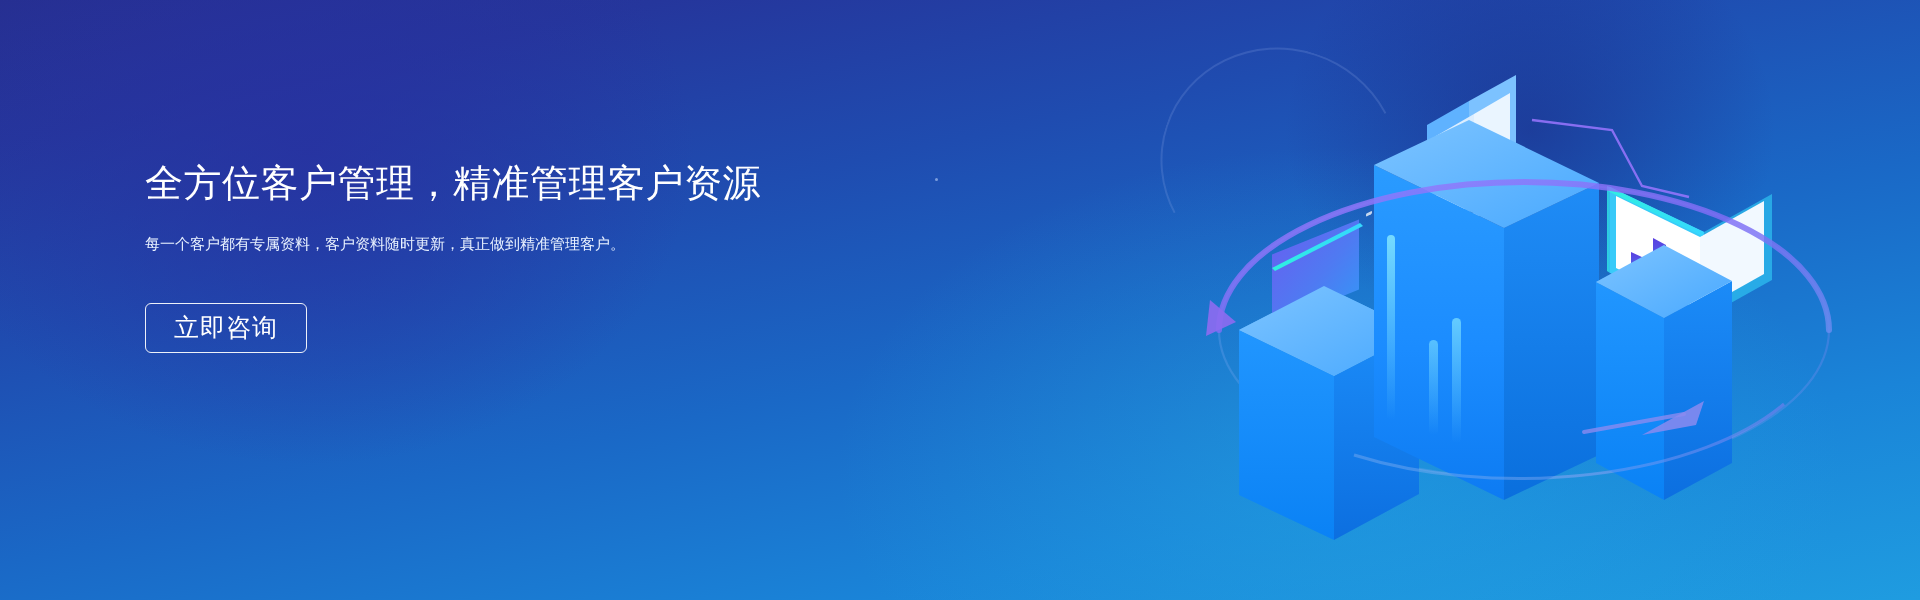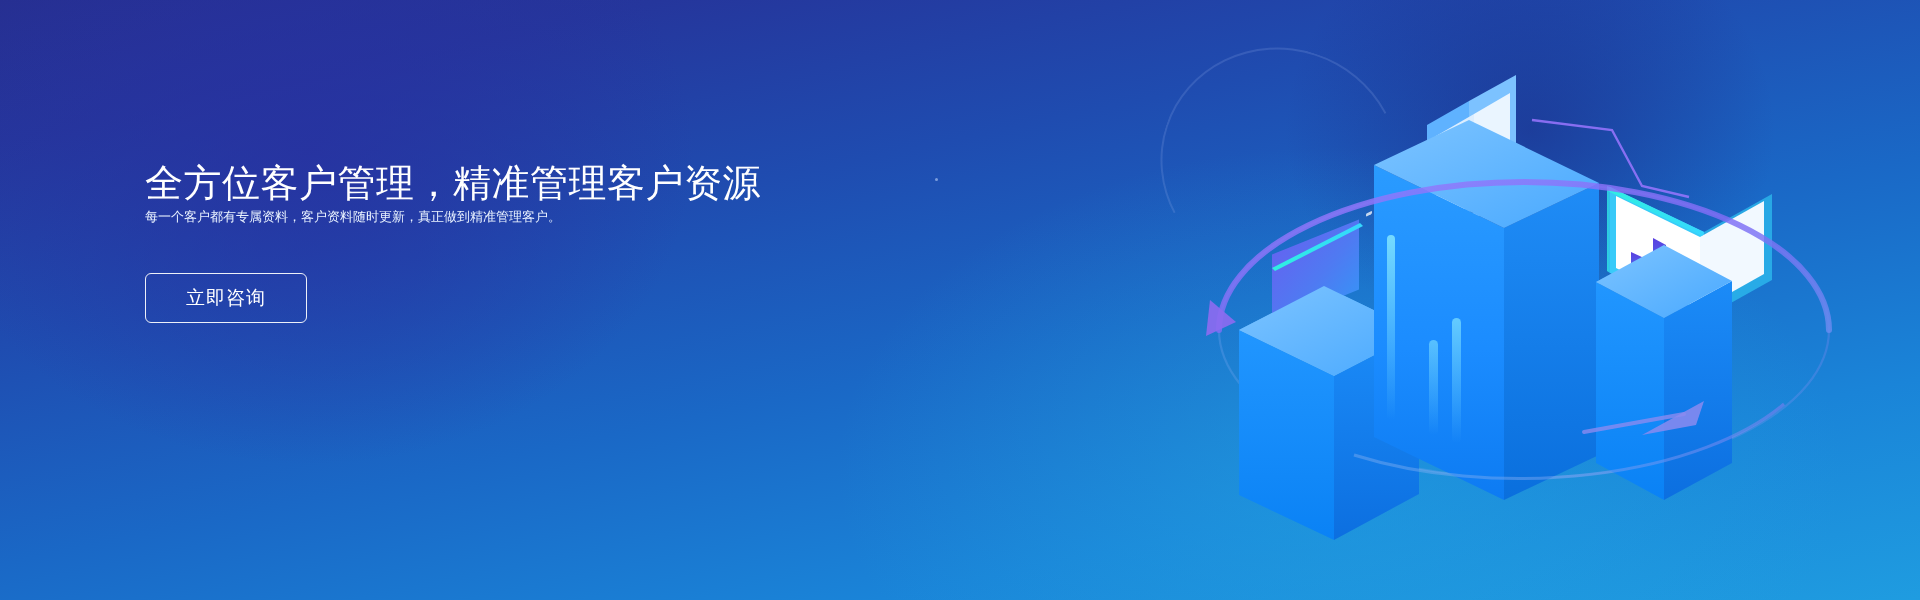--- a/index.html
+++ b/index.html
@@ -50,36 +50,37 @@
   }
   .headline{
     font-size:38px;
     line-height:1.22;
     font-weight:normal;
     color:#ffffff;
     letter-spacing:.5px;
     white-space:nowrap;
   }
   .subline{
-    font-size:13px;
+    margin-top:26px;
+    font-size:15px;
     line-height:1.62;
     color:#e9f2ff;
     width:600px;
     font-weight:normal;
   }
   .cta{
     display:inline-flex;
     align-items:center;
     justify-content:center;
     margin-top:46px;
     width:162px; height:50px;
     border:1.6px solid rgba(255,255,255,.92);
     border-radius:6px;
     color:#ffffff;
-    font-size:19px;
+    font-size:25px;
     letter-spacing:1px;
     background:transparent;
     cursor:pointer;
   }
 
   
   .art{
     position:absolute;
     right:16px; top:0;
     width:760px; height:600px;

